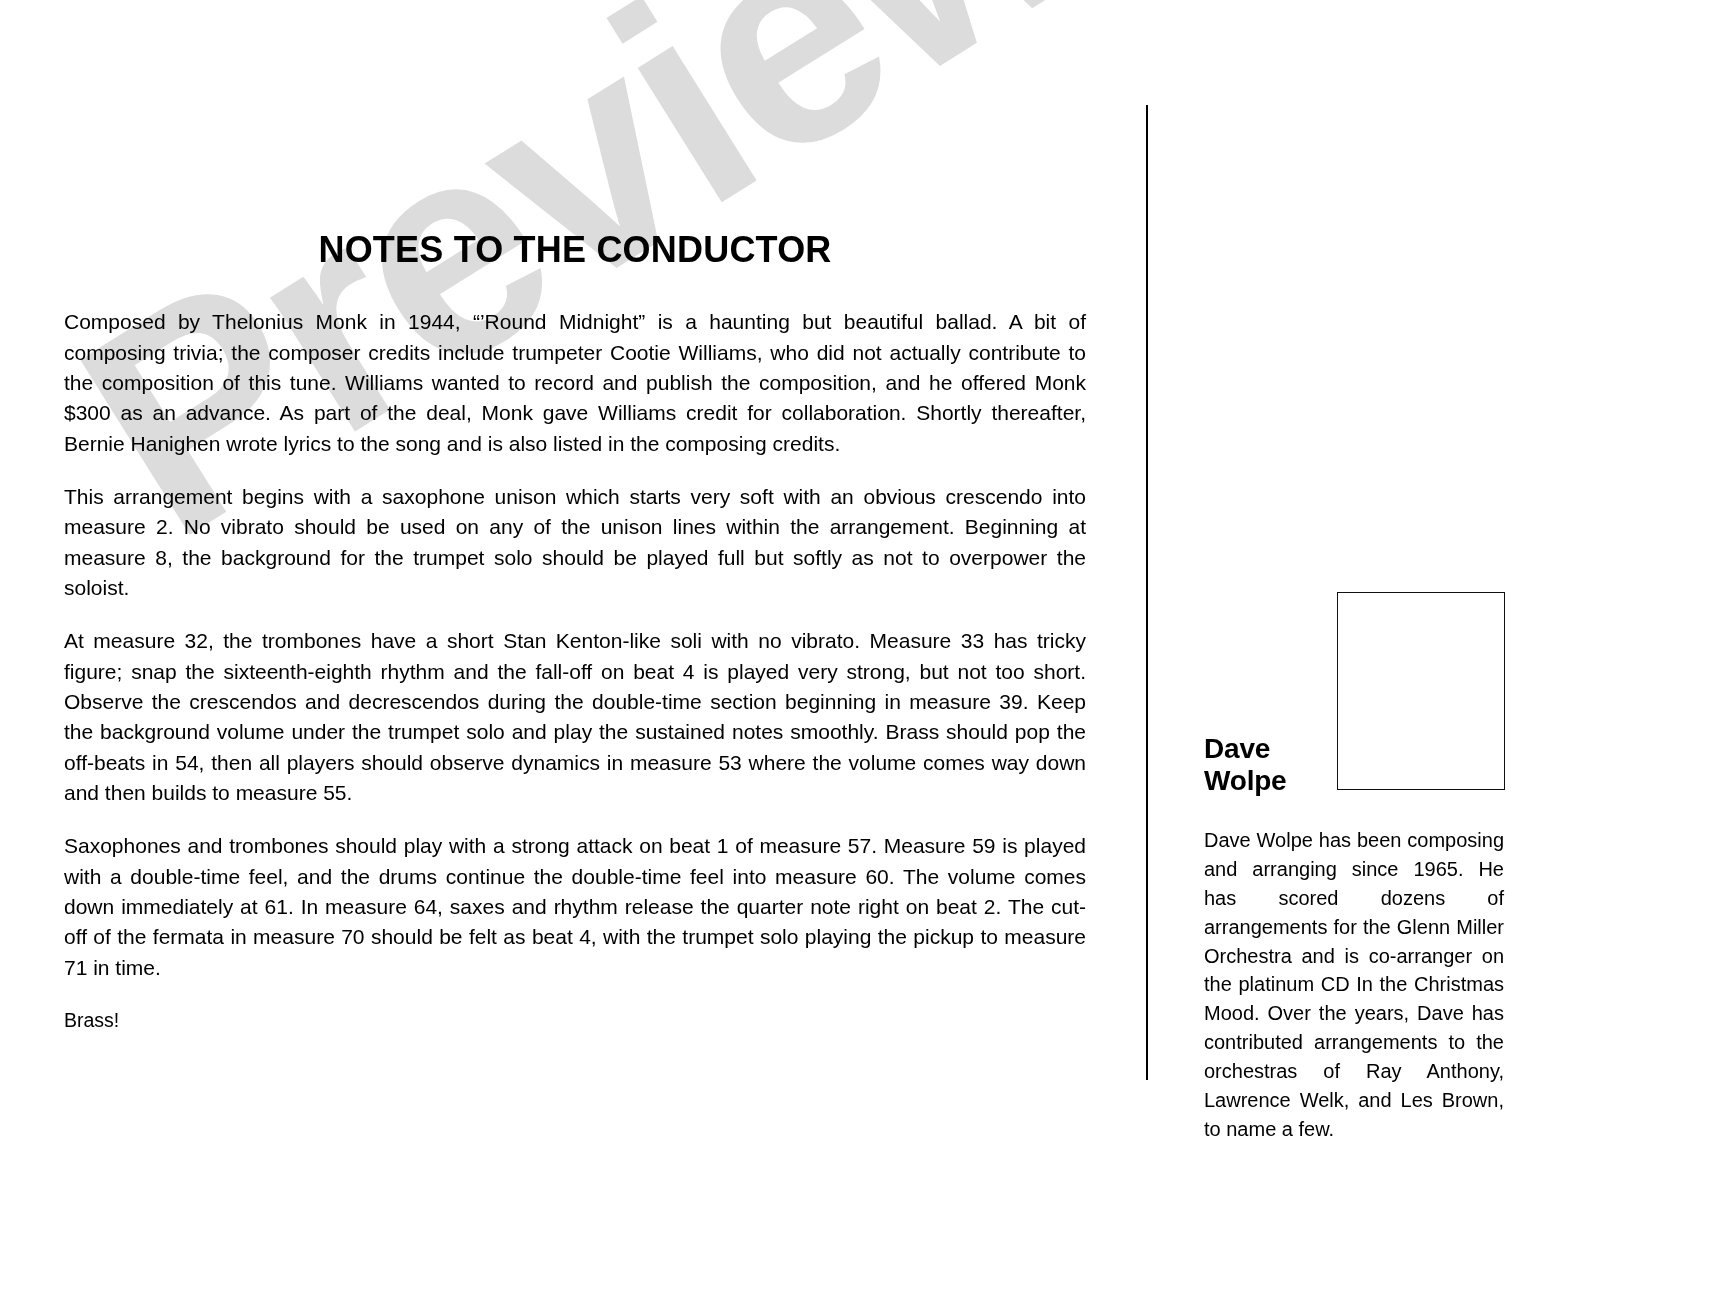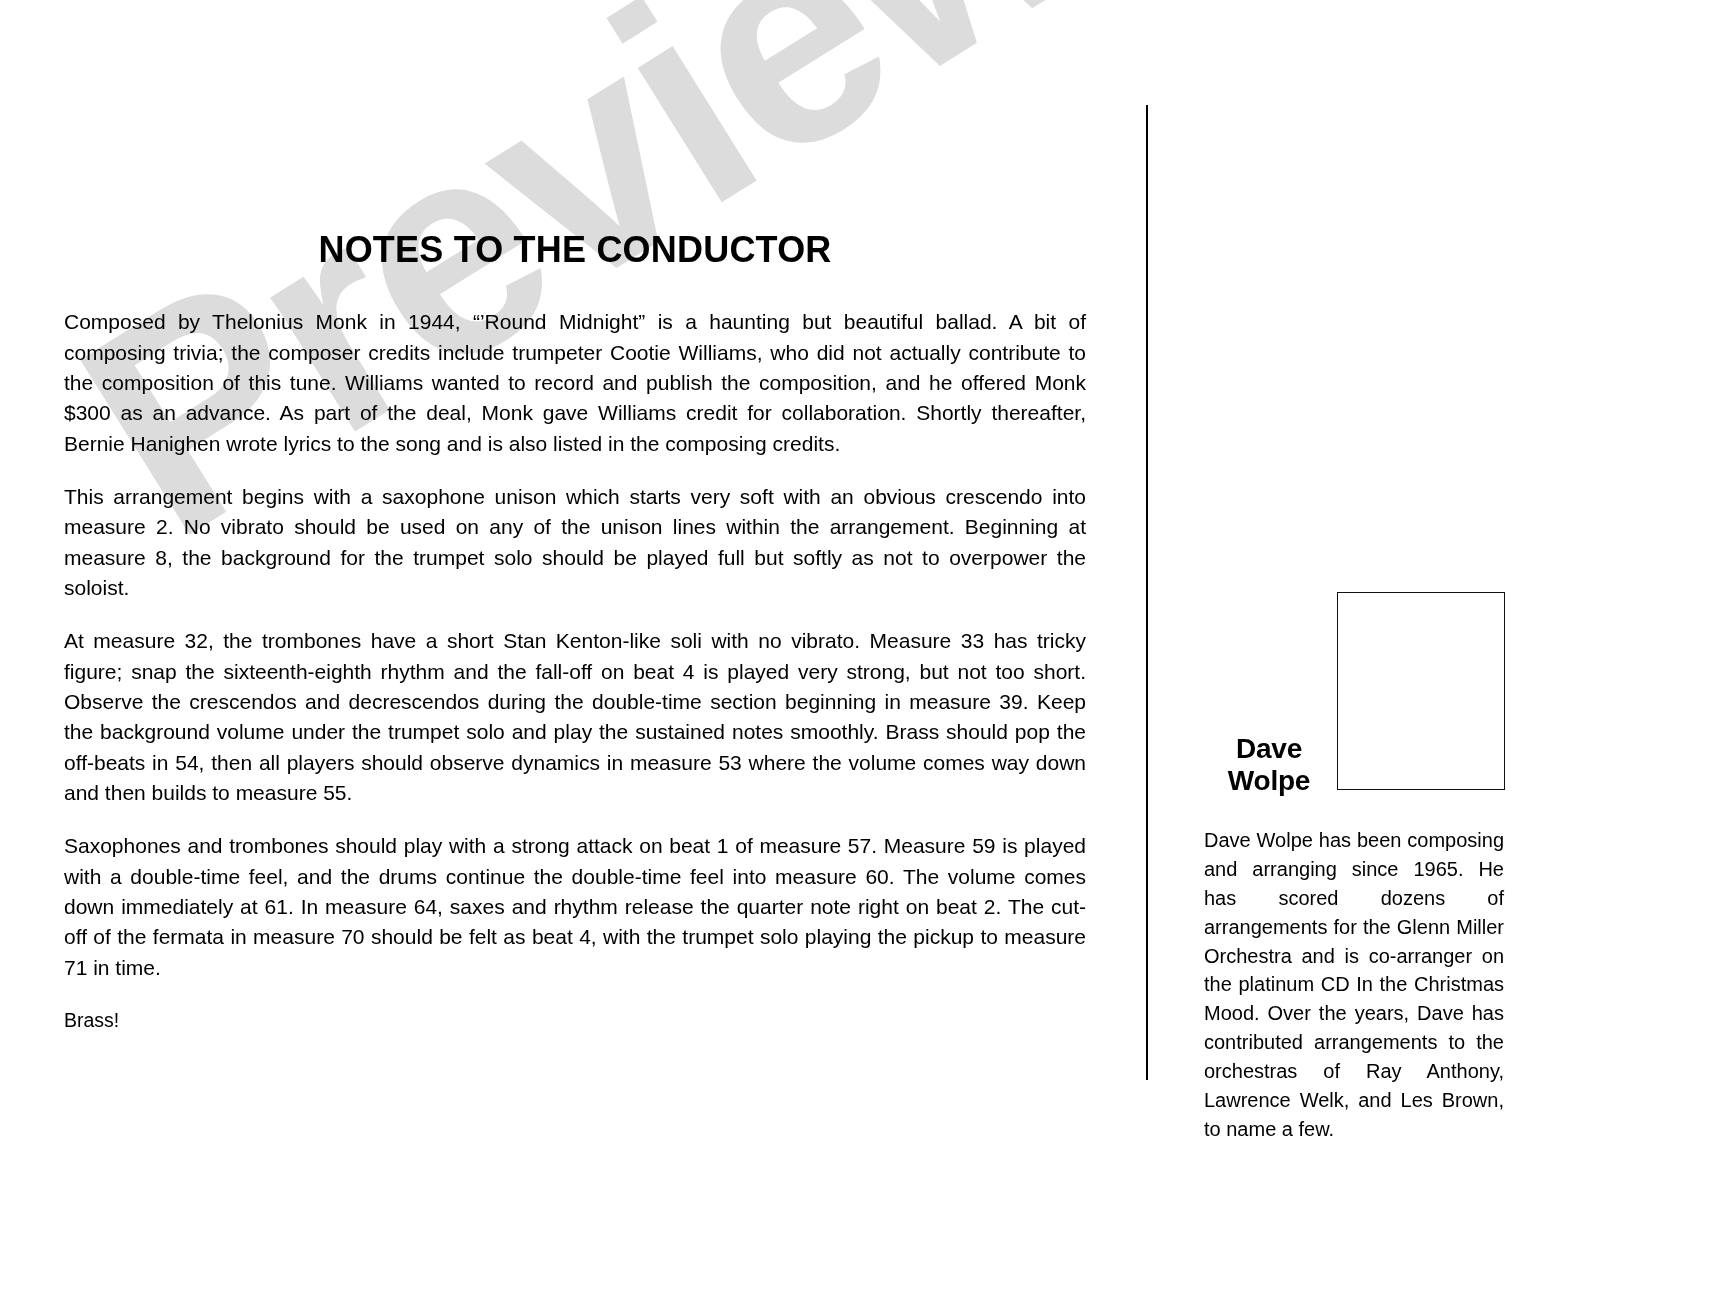--- a/index.html
+++ b/index.html
@@ -123,21 +123,20 @@
   }
   #arranger-name {
     position: absolute;
     left: 0;
     top: 141px;
     font-size: 28px;
     font-weight: bold;
     line-height: 1.14;
     letter-spacing: -0.2px;
     width: 130px;
-    text-align: center;
   }
   #arranger-bio {
     margin: 24px 0 0 0;
     font-size: 20px;
     line-height: 1.445;
     text-align: justify;
     text-justify: inter-word;
     hyphens: none;
   }
 </style>

